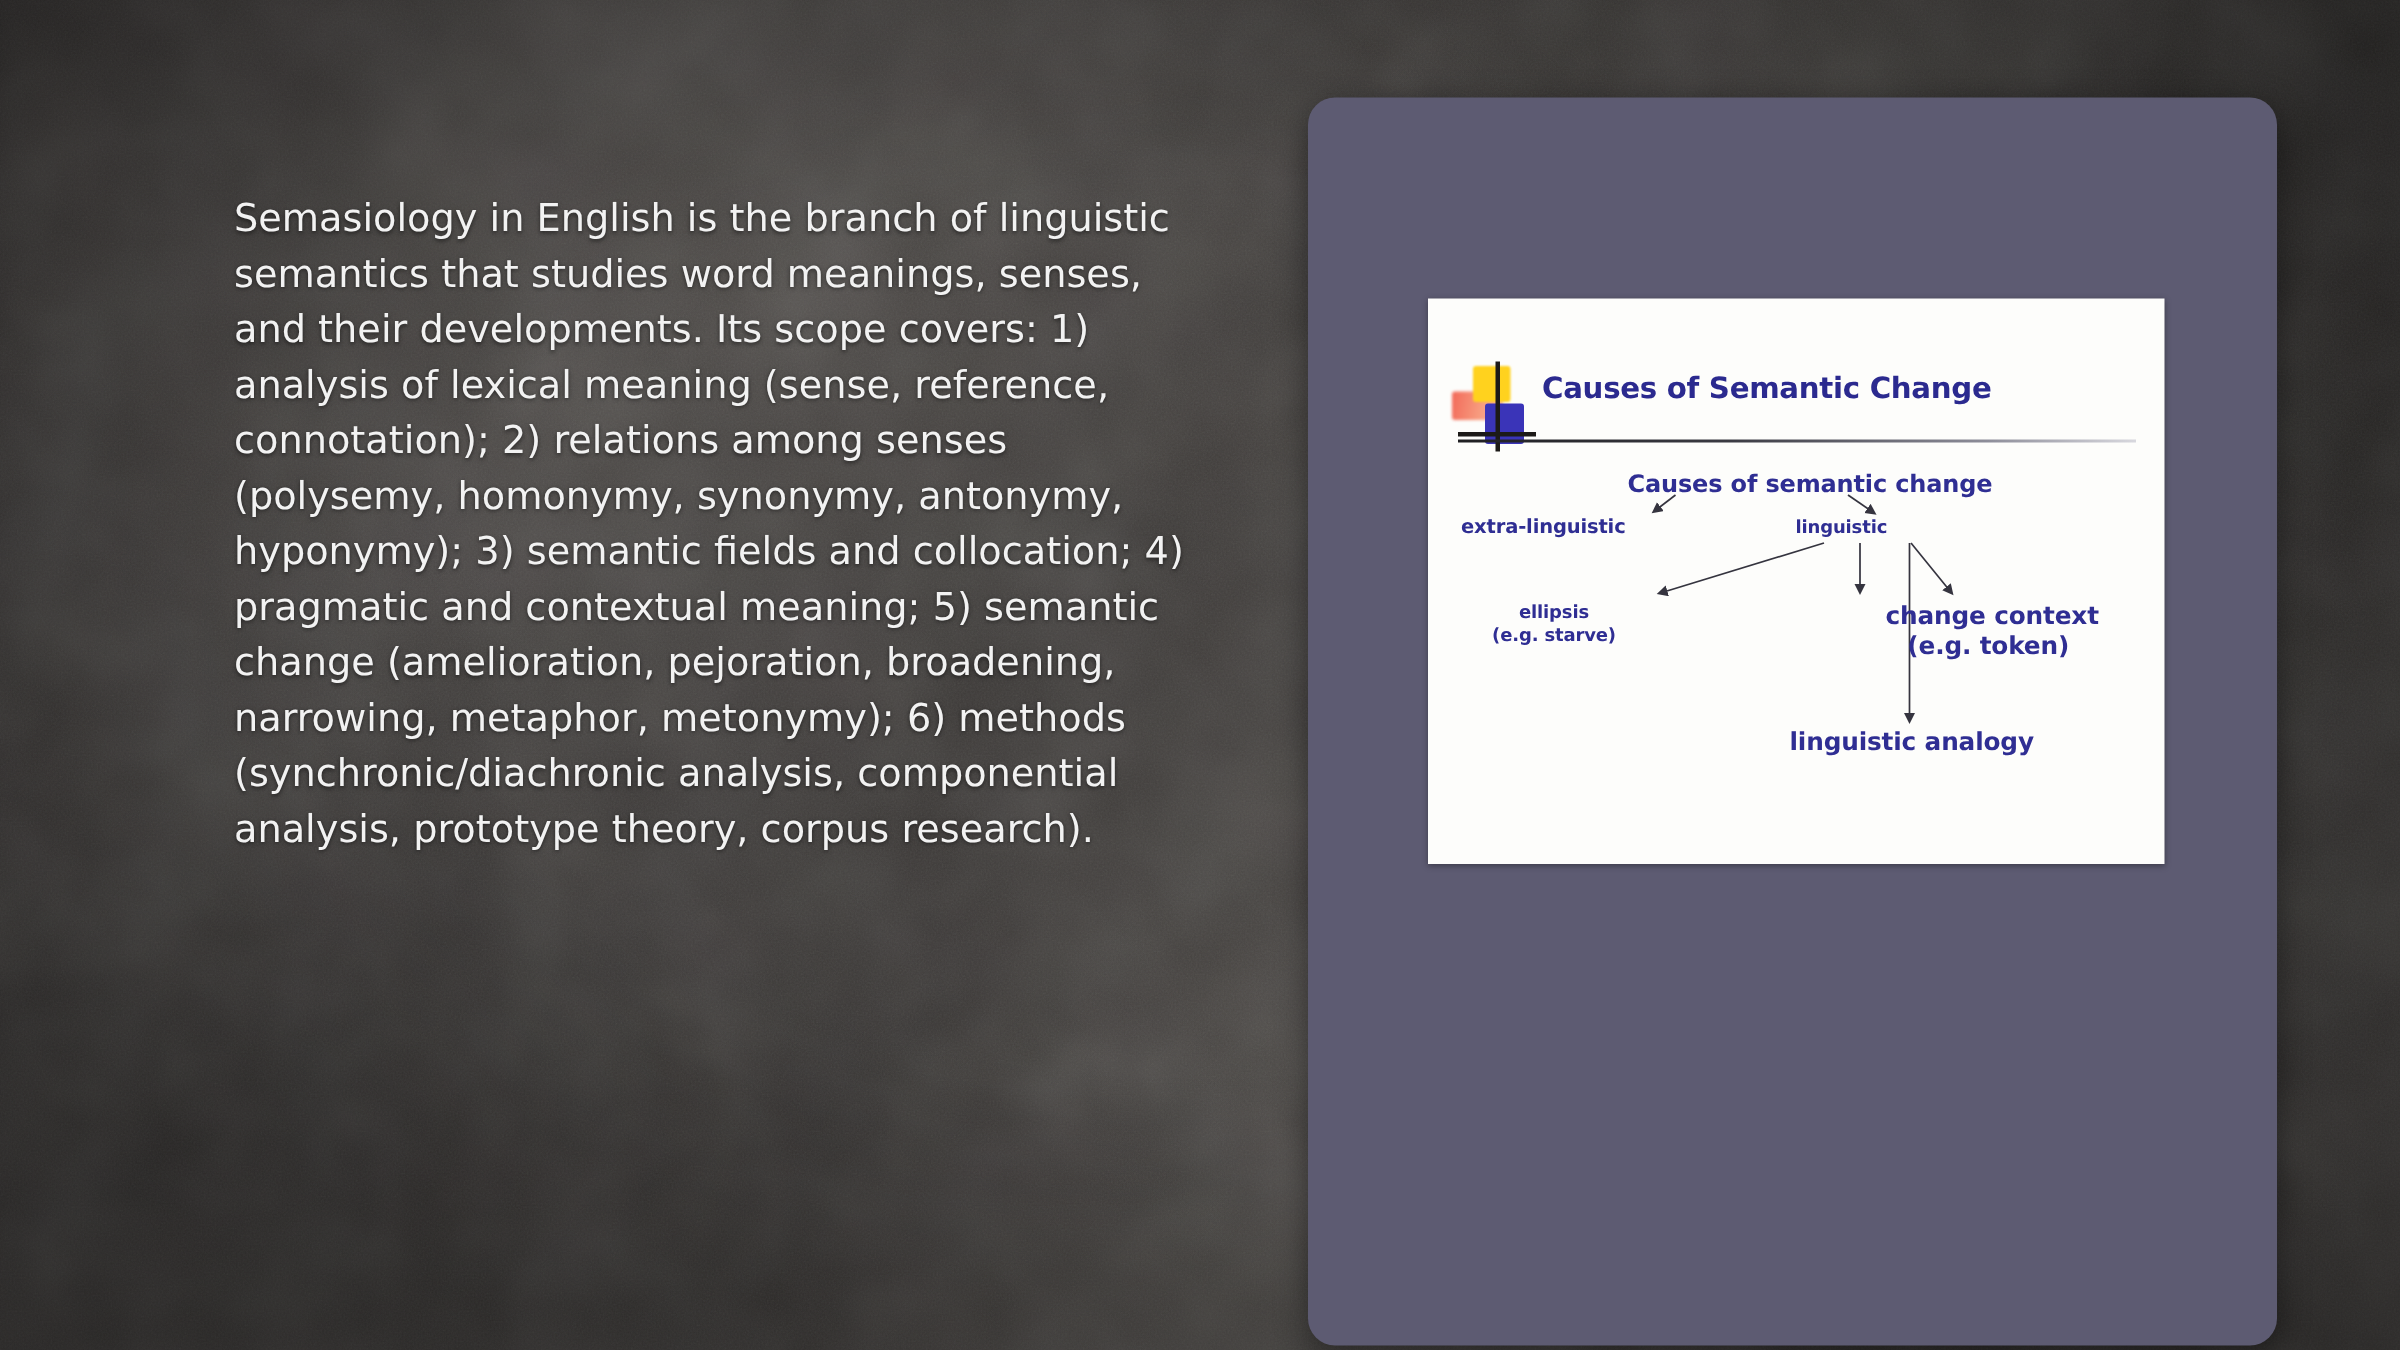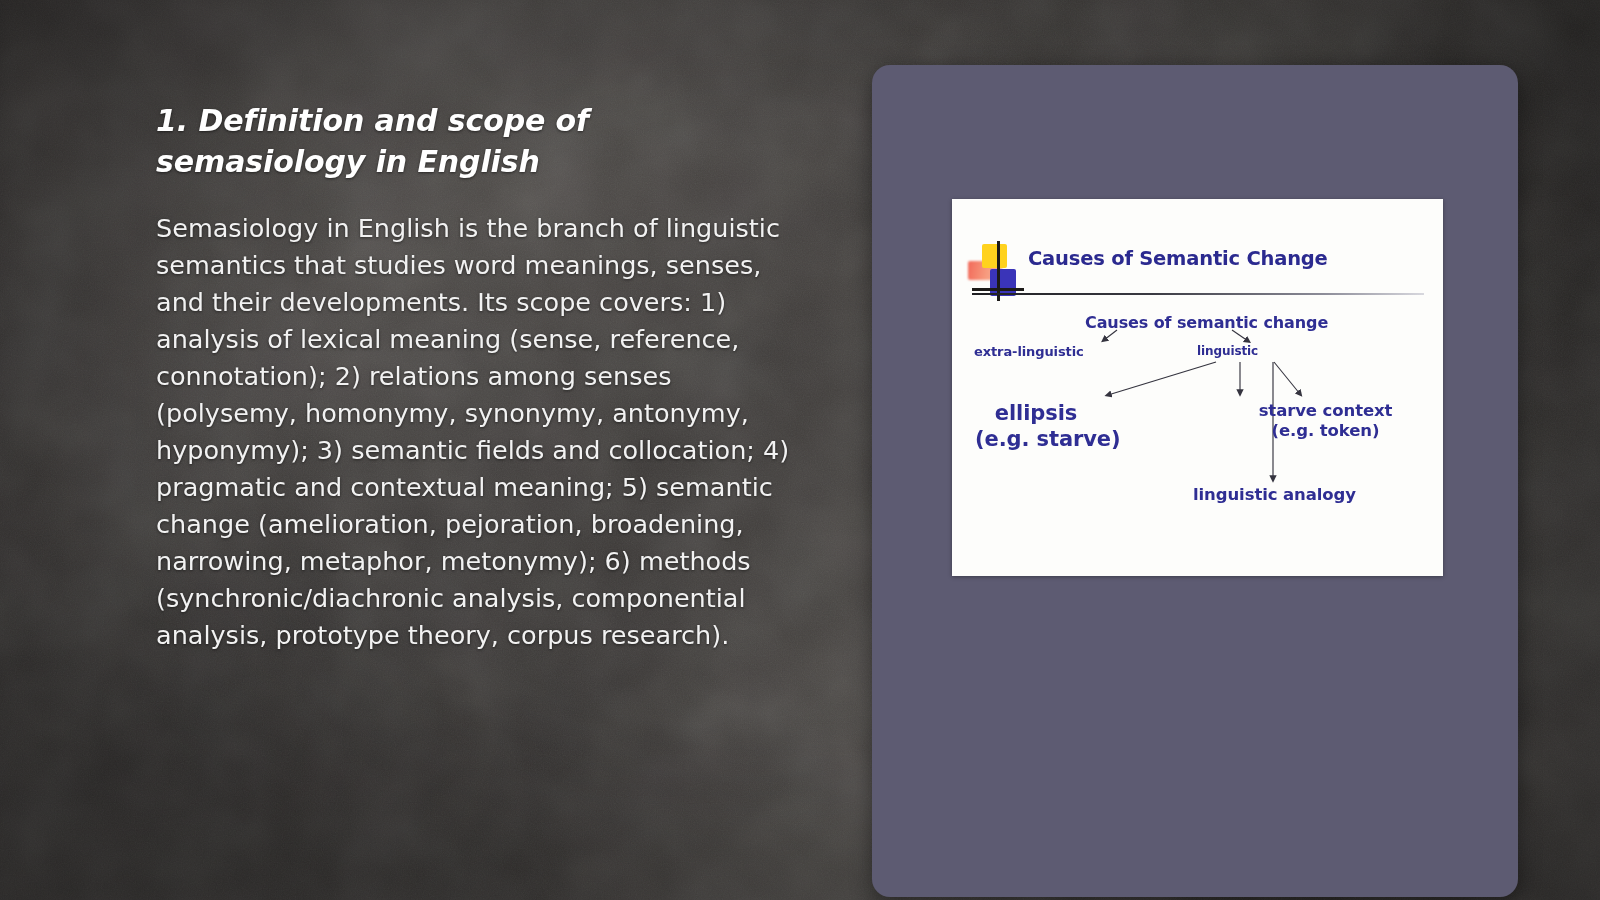--- a/index.html
+++ b/index.html
@@ -166,21 +166,21 @@
     font-weight: bold;
     color: #2f2e93;
     white-space: pre;
     text-align: center;
     line-height: 1.22;
     letter-spacing: -0.1px;
   }
   #n-root   { left: 133px; top: 114px; font-size: 16px; }
   #n-extra  { left: 22px;  top: 145px; font-size: 13px; }
   #n-ling   { left: 245px; top: 145px; font-size: 12px; }
-  #n-ellipsis { left: 23px;  top: 202px; font-size: 21px; width: 122px; }
+  #n-ellipsis { left: 23px;  top: 202px; font-size: 12px; width: 122px; }
   #n-discrim  { left: 150px; top: 202px; font-size: 16.5px; width: 143px; }
   #n-fixed    { left: 305px; top: 202px; font-size: 16.5px; width: 137px; }
   #n-analogy  { left: 193px; top: 286px; font-size: 16.5px; margin-left: 48px; }
 
   #diagram-arrows {
     position: absolute;
     left: 0; top: 0;
     width: 491px;
     height: 377px;
     pointer-events: none;
@@ -207,21 +207,20 @@
           <feFuncA type="linear" slope="0.30"></feFuncA>
         </feComponentTransfer>
       </filter>
     </defs>
     <rect width="1600" height="900" filter="url(#grain2)"></rect>
     <rect width="1600" height="900" filter="url(#grain)"></rect>
   </svg>
   <div id="vignette"></div>
 
   <div id="text-col">
-    <h1 id="slide-title">1. Definition and scope of semasiology in English</h1>
     <p id="slide-body">Semasiology in English is the branch of linguistic semantics that studies word meanings, senses, and their developments. Its scope covers: 1) analysis of lexical meaning (sense, reference, connotation); 2) relations among senses (polysemy, homonymy, synonymy, antonymy, hyponymy); 3) semantic fields and collocation; 4) pragmatic and contextual meaning; 5) semantic change (amelioration, pejoration, broadening, narrowing, metaphor, metonymy); 6) methods (synchronic/diachronic analysis, componential analysis, prototype theory, corpus research).</p>
   </div>
 
   <div id="image-panel">
 
     <div id="diagram-card">
 
       <div id="diagram-header">
 
         <div id="diagram-logo">
@@ -257,20 +256,20 @@
 
           <path d="M321,163 L321,280"></path>
         </g>
       </svg>
 
       <div class="node" id="n-root">Causes of semantic change</div>
       <div class="node" id="n-extra">extra-linguistic</div>
       <div class="node" id="n-ling">linguistic</div>
       <div class="node" id="n-ellipsis">ellipsis
 (e.g. starve)</div>
-      <div class="node" id="n-fixed">starve context
+      <div class="node" id="n-fixed">change context
 (e.g. token)</div>
       <div class="node" id="n-analogy">linguistic analogy</div>
 
     </div>
   </div>
 
 </div>
 
 </body></html>

